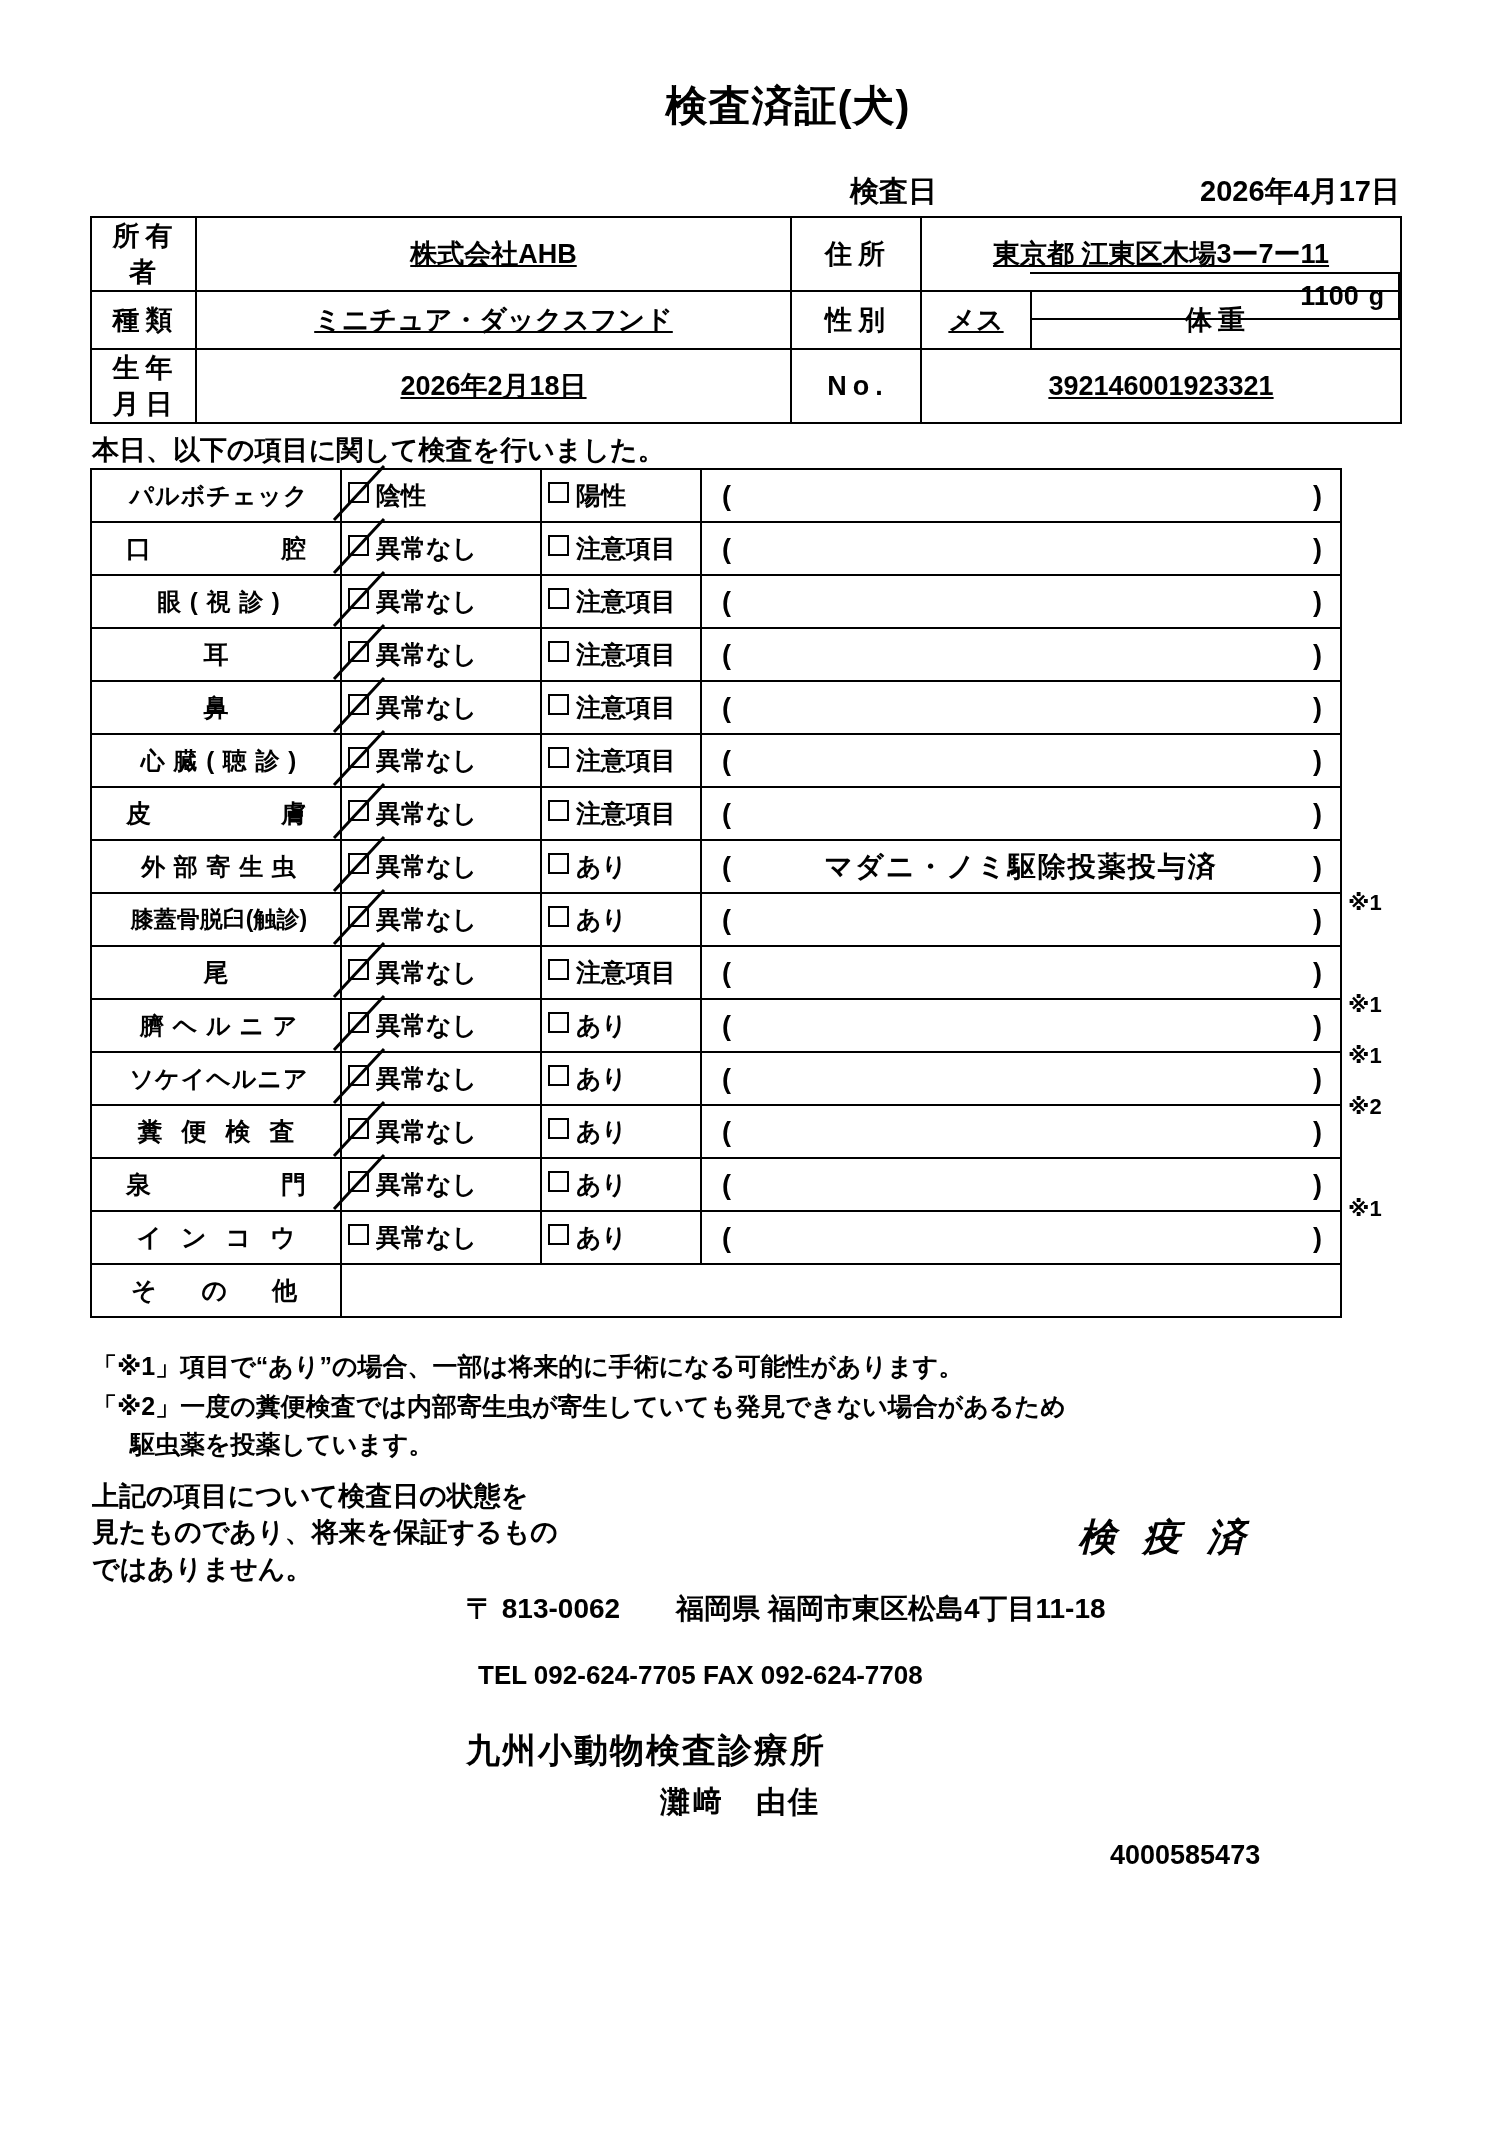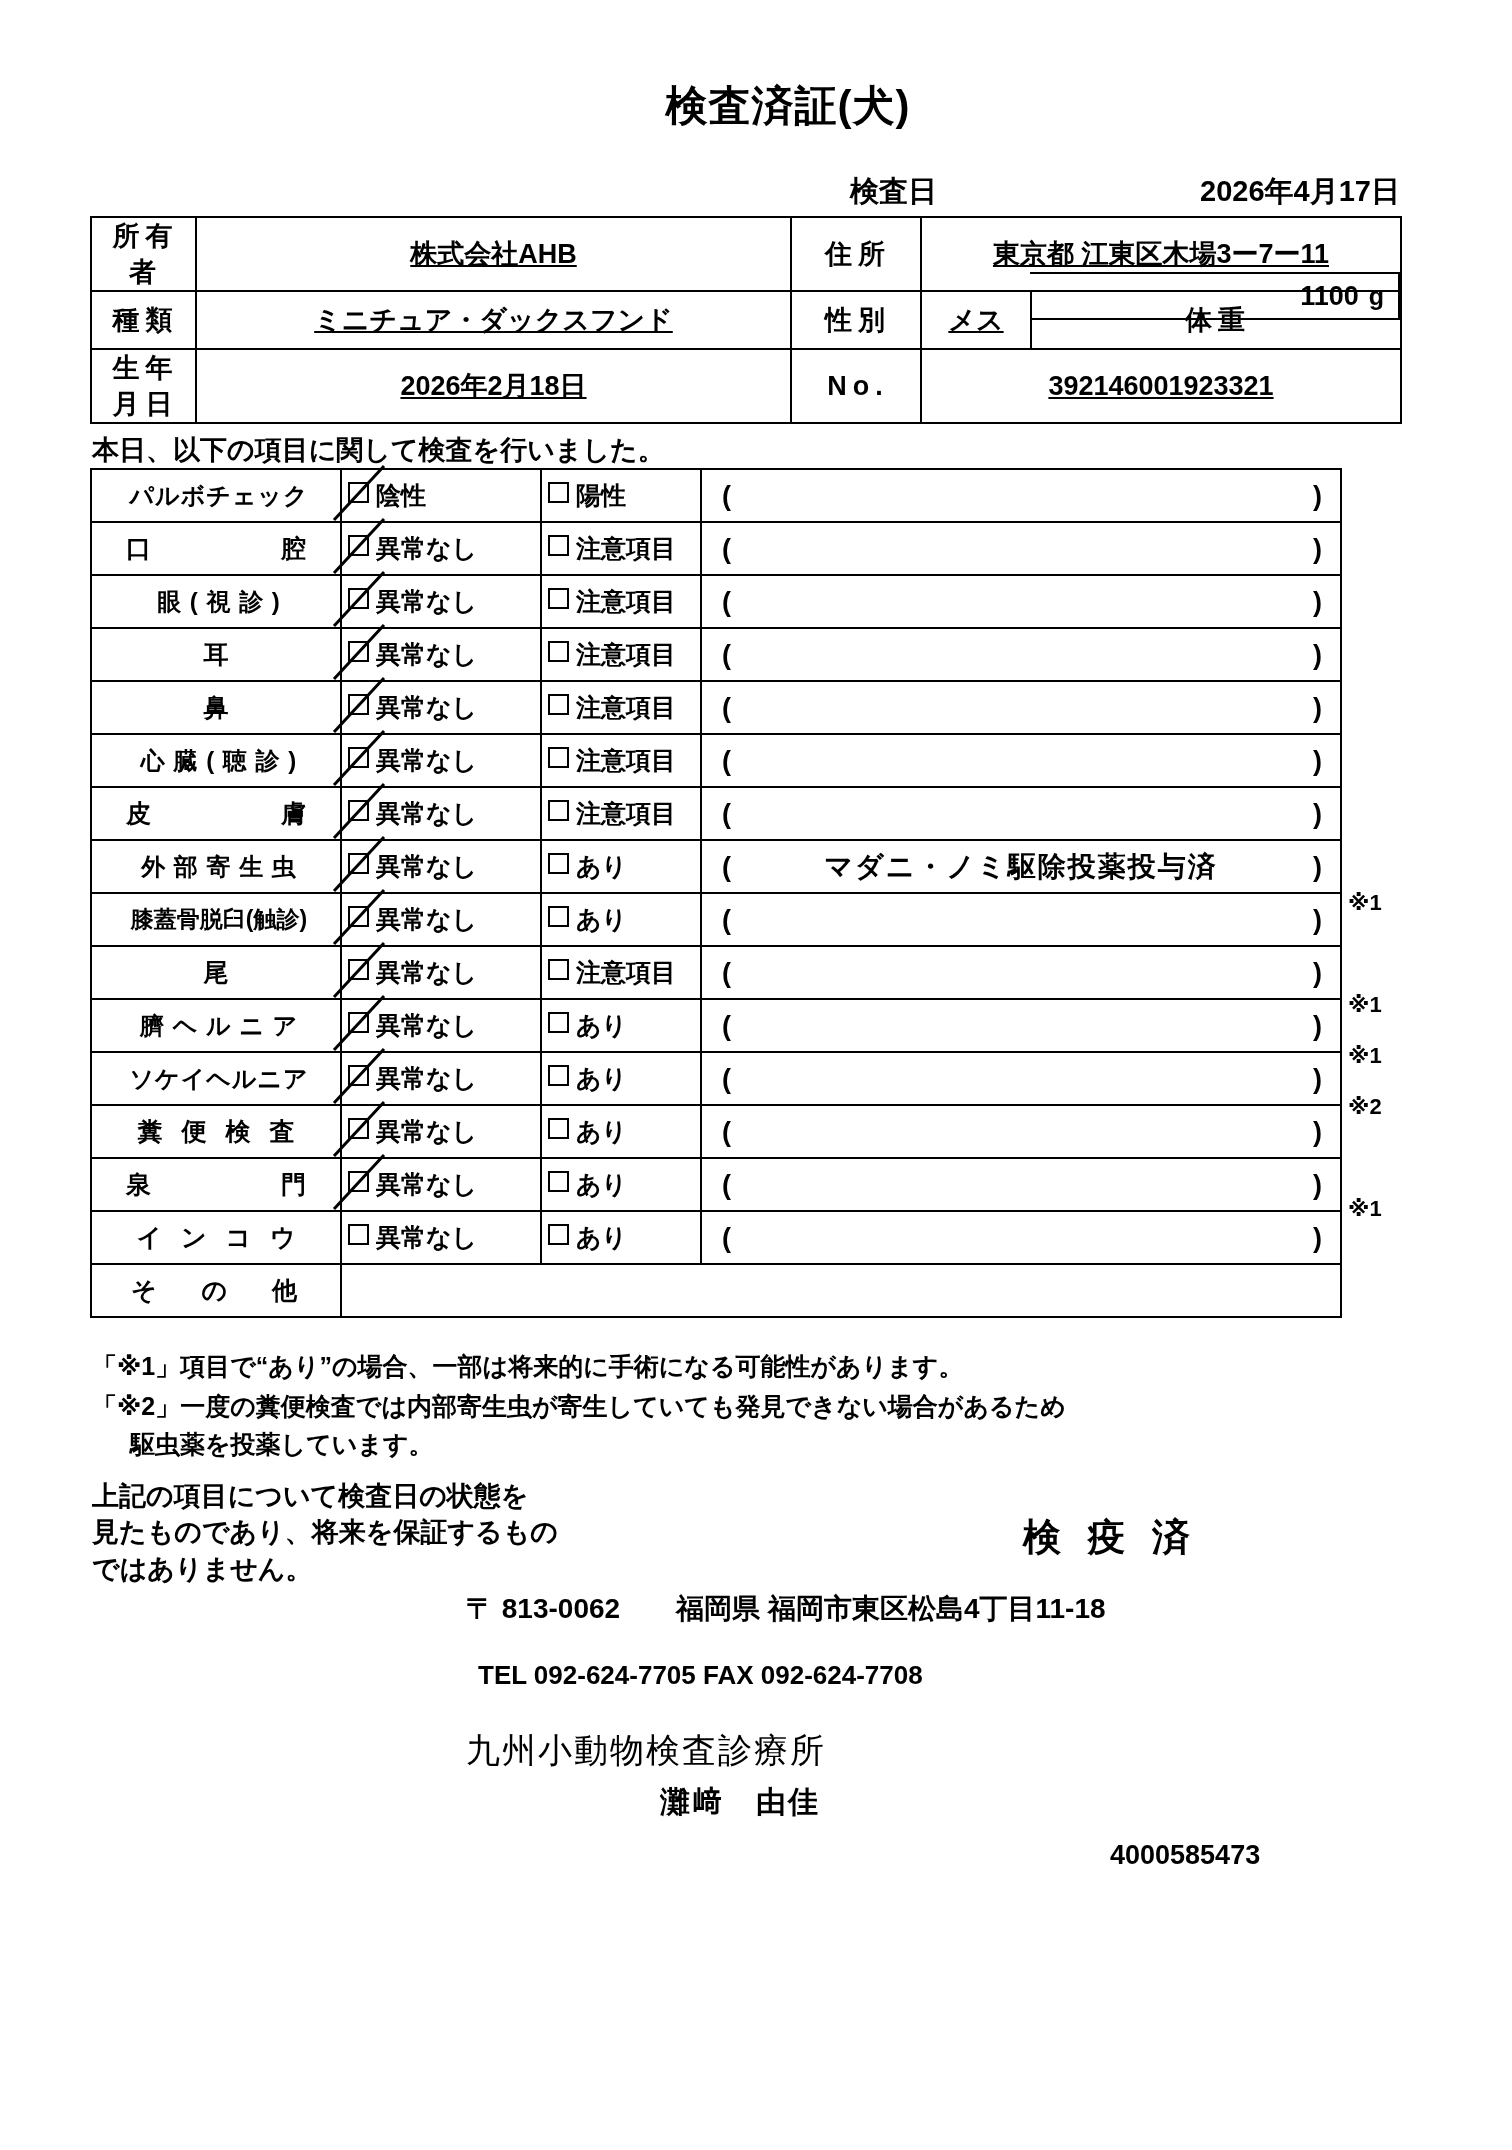--- a/index.html
+++ b/index.html
@@ -213,25 +213,26 @@
     left: 92px;
     top: 1478px;
     font-size: 27px;
     font-weight: bold;
     line-height: 1.35;
   }
 
   
   .stamp {
     position: absolute;
-    left: 1023px;
+    left: 1078px;
     top: 1512px;
     font-size: 38px;
     font-weight: bold;
     letter-spacing: 8px;
+    font-style: italic;
   }
 
   
   .addr {
     position: absolute;
     left: 466px;
     top: 1590px;
     font-size: 28px;
     font-weight: bold;
   }
@@ -240,21 +241,21 @@
     left: 478px;
     top: 1660px;
     font-size: 26px;
     font-weight: bold;
   }
   .clinic {
     position: absolute;
     left: 466px;
     top: 1728px;
     font-size: 34px;
-    font-weight: normal;
+    font-weight: bold;
     letter-spacing: 2px;
   }
   .doctor {
     position: absolute;
     left: 660px;
     top: 1782px;
     font-size: 30px;
     font-weight: bold;
     letter-spacing: 2px;
   }

